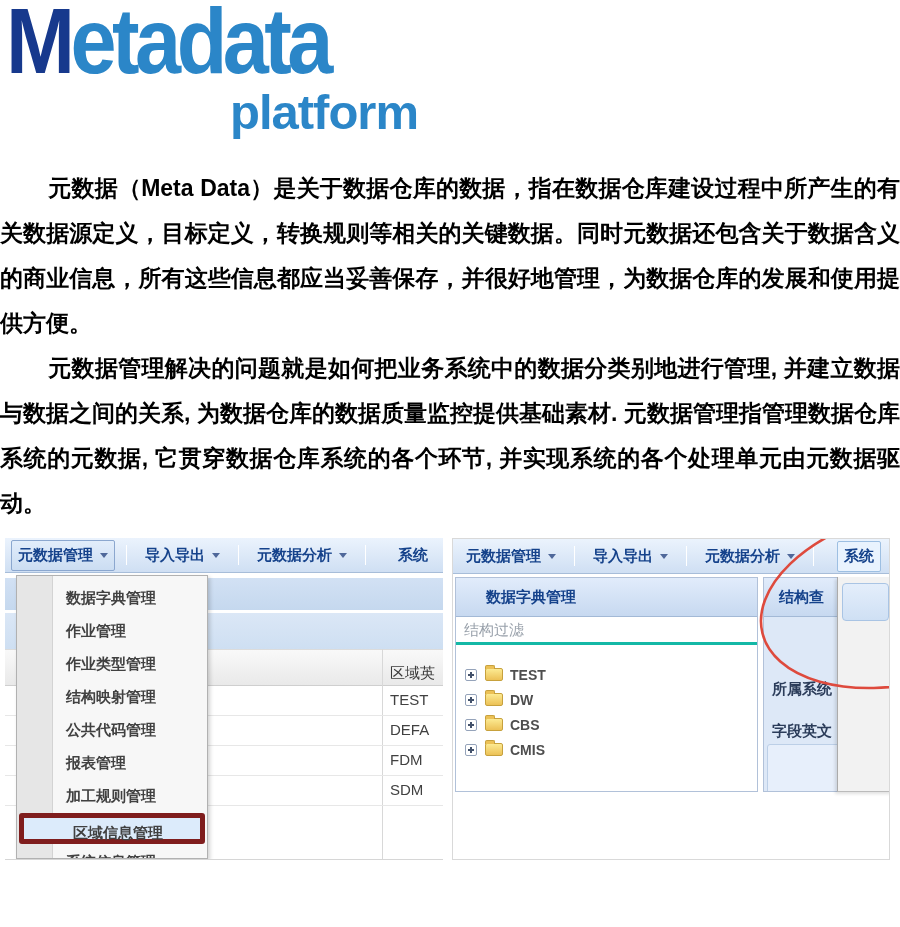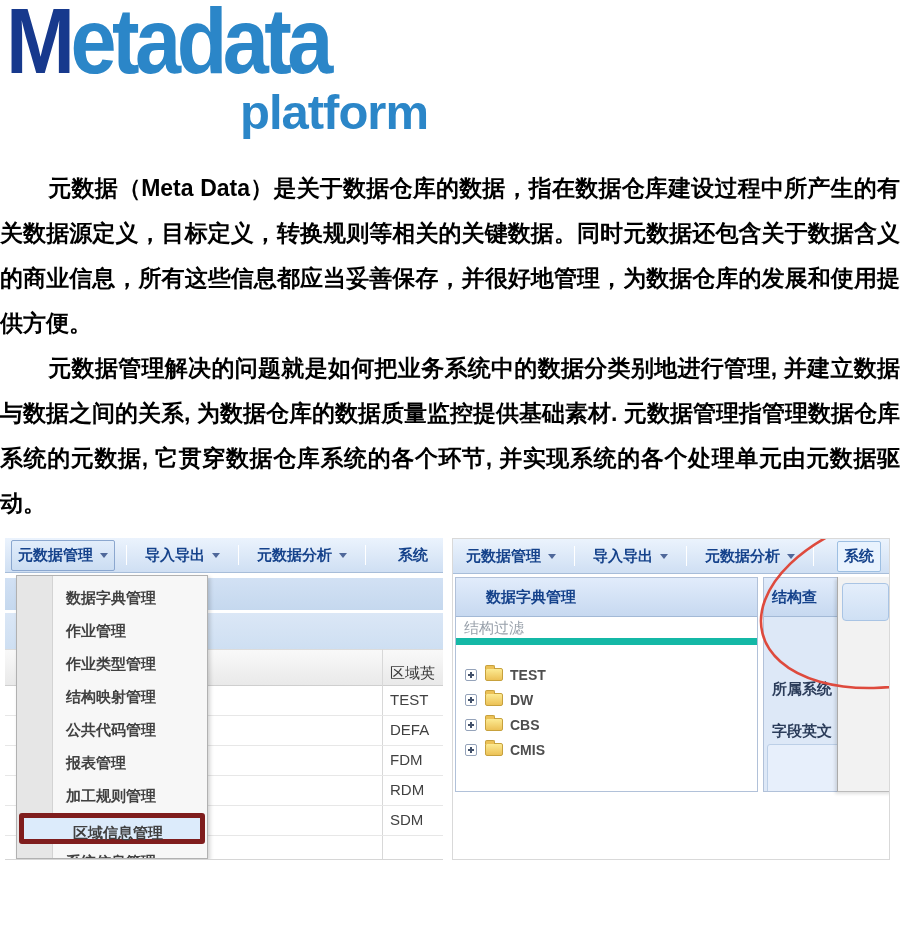--- a/index.html
+++ b/index.html
@@ -12,21 +12,21 @@
   
   .logo-main {
     position:absolute; left:6px; top:-14px;
     font-size:92px; font-weight:bold; letter-spacing:-5px;
     transform:scaleX(0.90); transform-origin:left center;
     line-height:1.2; white-space:nowrap;
   }
   .logo-main .m-cap { color:#17398d; }
   .logo-main .m-rest { color:#2b86c8; }
   .logo-sub {
-    position:absolute; left:240px; top:84px;
+    position:absolute; left:230px; top:84px;
     font-size:49px; font-weight:bold; color:#2b86c8; letter-spacing:-1px;
   }
 
   
   .intro {
     position:absolute; left:0; top:166px; width:900px;
     font-size:23px; font-weight:bold; color:#000;
     line-height:45px; text-align:justify;
   }
   .intro p { margin:0; text-indent:2.1em; }
@@ -91,39 +91,39 @@
     position:absolute; left:2px; top:38px; width:303px; height:215px;
     border:1px solid #b1c1d9; background:#fff; z-index:4;
   }
   .panel-hdr {
     height:39px; background:linear-gradient(#e1ecfb,#c7d9f0);
     border-bottom:1px solid #a3b9d6; display:flex; align-items:center;
     font-size:15px; font-weight:bold; color:#15428b; white-space:nowrap; overflow:hidden;
   }
   .tree-panel .panel-hdr { padding-left:30px; }
   .filter-input {
-    display:block; width:100%; height:28px; border:none; border-bottom:7px solid #14b8a6;
+    display:block; width:100%; height:28px; border:none; border-bottom:3px solid #14b8a6;
     padding:0 8px; font-size:15px; color:#444; background:#fff; outline:none;
     font-family:"Liberation Sans","DejaVu Sans",sans-serif;
   }
   .filter-input::placeholder { color:#98a0aa; opacity:1; }
   .tree-body { position:absolute; left:0; right:0; top:68px; bottom:0; padding-top:16px; background:#fff; }
   .tree-item { display:flex; align-items:center; height:25px; padding-left:9px; }
   .expand { width:12px; height:12px; border:1px solid #95a3ba; border-radius:2px; background:#fff; position:relative; flex:0 0 auto; }
   .expand::before { content:""; position:absolute; left:2px; right:2px; top:4px; height:2px; background:#44526b; }
   .expand::after  { content:""; position:absolute; top:2px; bottom:2px; left:4px; width:2px; background:#44526b; }
   .folder { width:18px; height:13px; background:linear-gradient(#fcea92,#ecc156); border:1px solid #c7a13d; border-radius:2px; position:relative; margin:0 7px 0 8px; flex:0 0 auto; }
   .folder::before { content:""; position:absolute; top:-4px; left:-1px; width:8px; height:3px; background:#ecc156; border:1px solid #c7a13d; border-bottom:none; border-radius:2px 2px 0 0; }
   .tree-label { font-size:14px; font-weight:bold; color:#4e4e4e; }
 
   .detail-panel {
     position:absolute; left:310px; top:38px; width:129px; height:215px;
     border:1px solid #b1c1d9; border-right:none; background:#dde8f7; z-index:3; overflow:hidden;
   }
-  .detail-panel .panel-hdr { padding-left:8px; }
+  .detail-panel .panel-hdr { padding-left:15px; }
   .fld-label { position:absolute; left:8px; font-size:15px; font-weight:bold; color:#2b3c5a; white-space:nowrap; }
   .fld-label.l1 { top:102px; }
   .fld-label.l2 { top:144px; }
   .inner-box { position:absolute; left:3px; top:166px; width:97px; height:54px; background:#e7effb; border:1px solid #bccfe7; border-radius:3px; }
 
   .overlay-dd {
     position:absolute; left:384px; top:38px; width:56px; height:215px;
     background:#f2f2f2; border-left:1px solid #ababab; border-bottom:1px solid #bbbbbb;
     box-shadow:-2px 2px 3px rgba(0,0,0,0.12); z-index:10;
   }
@@ -154,23 +154,20 @@
 
   <div class="grid-rows">
     <div class="grid-row">
         <span class="cell">TEST</span>
       </div>
     <div class="grid-row">
         <span class="cell">DEFA</span>
       </div>
     <div class="grid-row">
         <span class="cell">FDM</span>
-      </div>
-    <div class="grid-row">
-        <span class="cell">RDM</span>
       </div>
     <div class="grid-row">
         <span class="cell">SDM</span>
       </div>
   </div>
 
   <div class="menubar">
     <div class="mb-item pressed">
       <span class="lbl">元数据管理</span>
       <span class="caret"></span>

